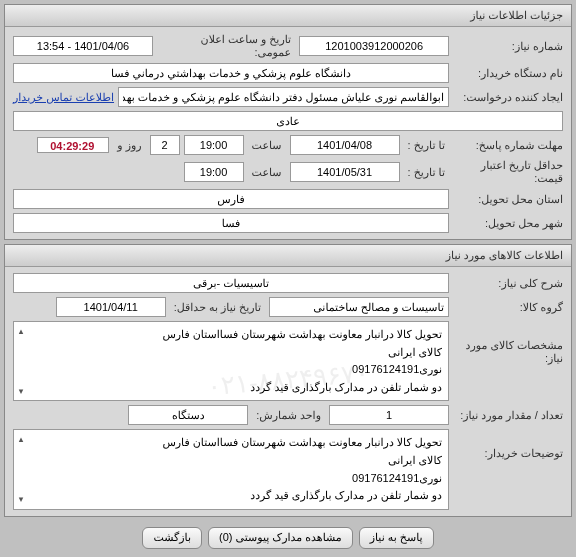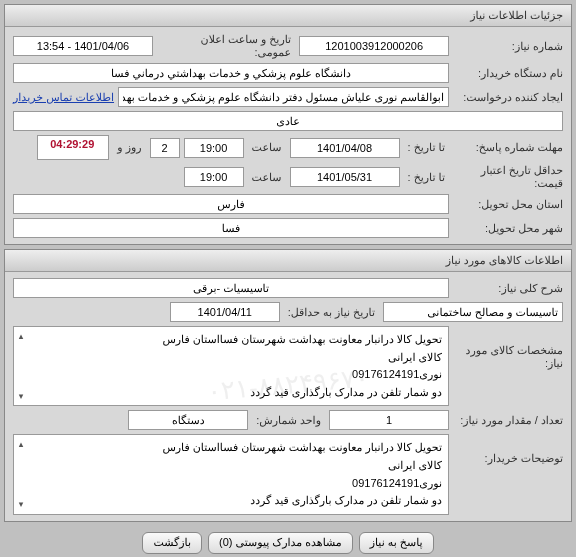--- a/index.html
+++ b/index.html
@@ -87,21 +87,21 @@
   padding: 0 10px;
   font-family: inherit;
   font-size: 11px;
   cursor: pointer;
 }
 .btn-row { display: flex; gap: 6px; justify-content: center; padding: 6px; }
 .remain-box {
   background: #fff;
   border: 1px solid #999;
   padding: 2px 14px;
-  height: 25px;
+  height: 16px;
   width: 72px;
   text-align: left;
   color: #b01030;
   font-weight: bold;
 }
 .watermark {
   position: absolute;
   left: 50%;
   top: 50%;
   transform: translate(-50%,-50%) rotate(-5deg);
@@ -166,20 +166,21 @@
 </div>
 
 <div class="panel wm-wrap">
   <div class="panel-header">اطلاعات کالاهای مورد نیاز</div>
   <div class="panel-body">
     <div class="row">
       <div class="label-col">شرح کلی نیاز:</div>
       <input type="text" class="field field-wide" readonly="" value="تاسیسیات -برقی" style="">
     </div>
     <div class="row">
+      <div class="label-col">گروه کالا:</div>
       <input type="text" class="field" style="width: 180px; text-align: right;" readonly="" value="تاسیسات و مصالح ساختمانی">
       <span class="sub-label">تاریخ نیاز به حداقل:</span>
       <input type="text" class="field field-med" readonly="" value="1401/04/11" style="">
     </div>
     <div class="row" style="align-items:flex-start">
       <div class="label-col" style="padding-top:18px">مشخصات کالای مورد نیاز:</div>
       <div class="textarea-like">
         <span class="chev top">▴</span>
         <span class="chev bot">▾</span>
         <div>تحویل کالا درانبار معاونت بهداشت شهرستان فسااستان فارس</div>

